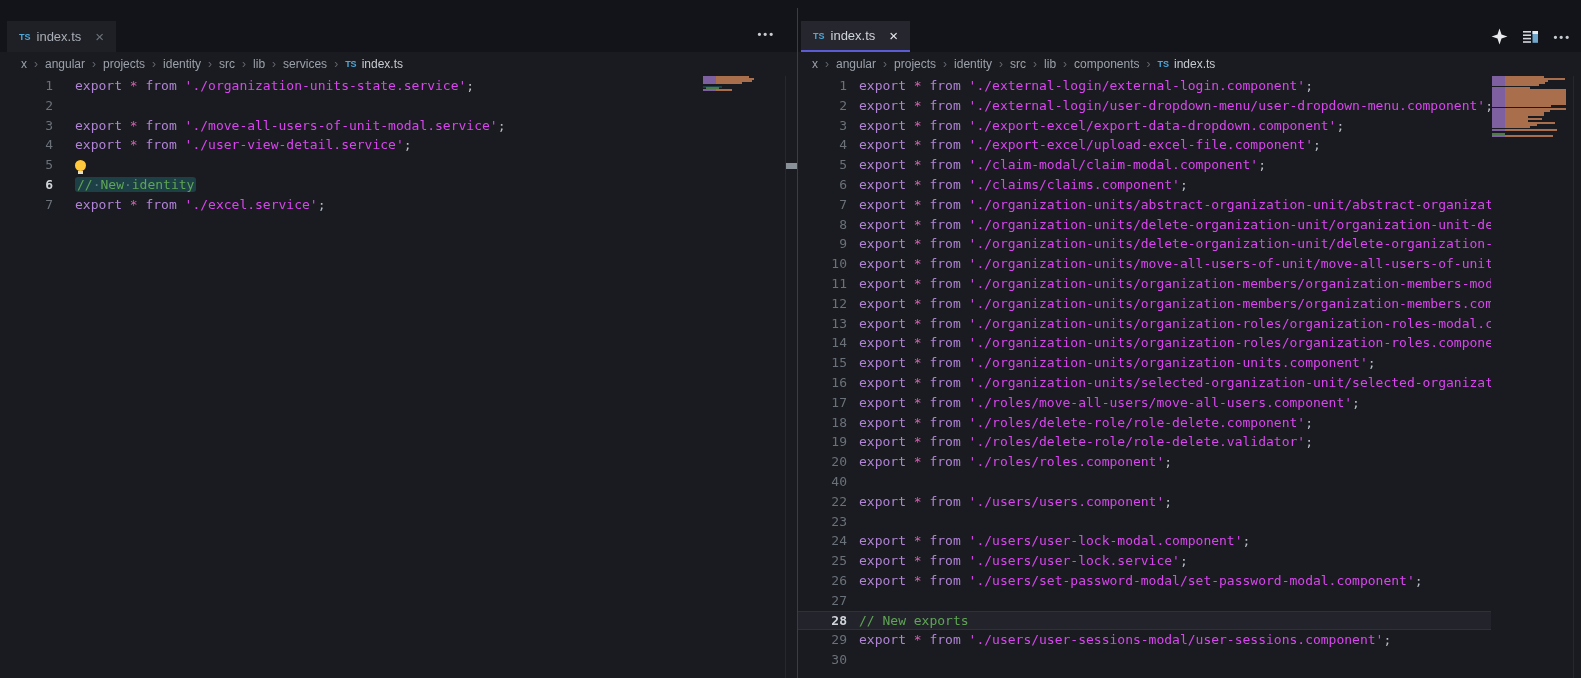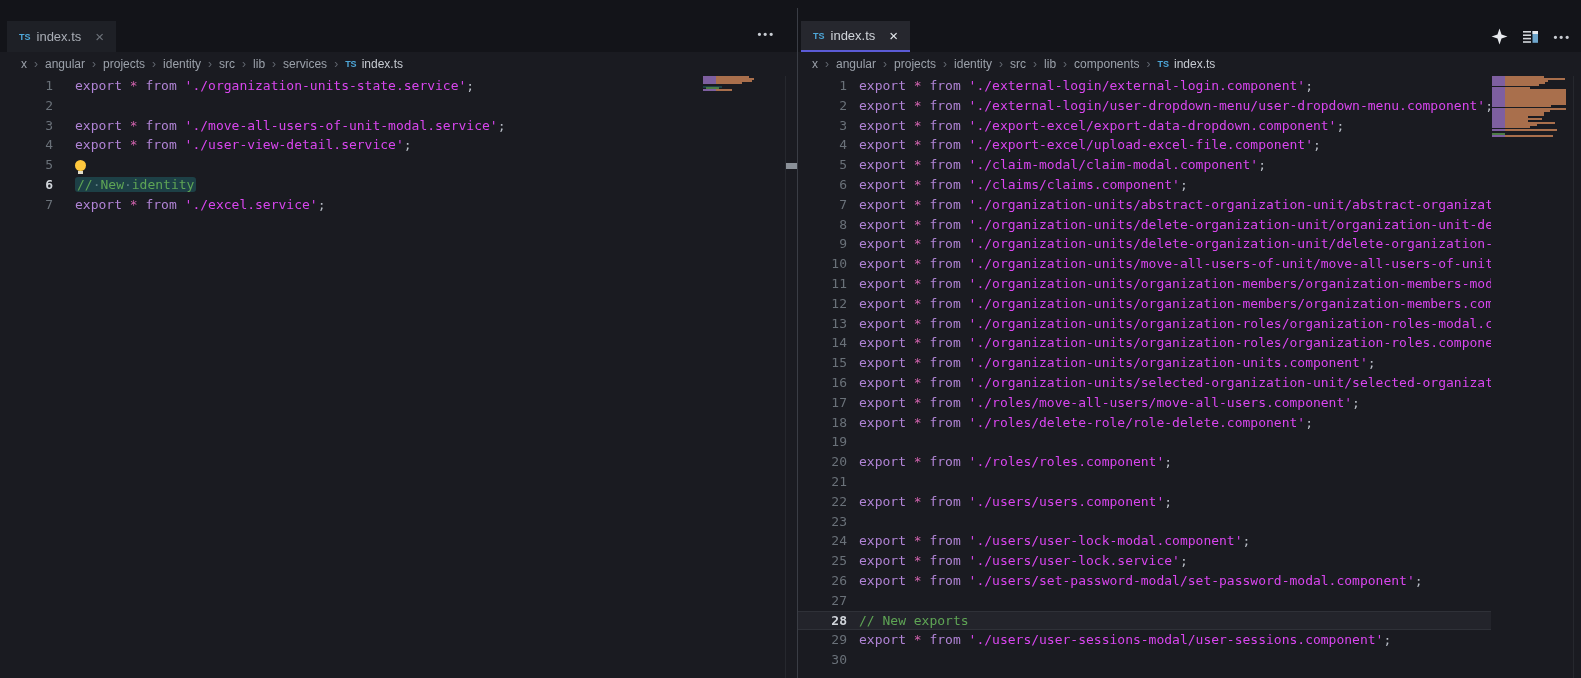--- a/index.html
+++ b/index.html
@@ -271,27 +271,28 @@
           <div class="line">
             <span class="ln">17</span>
             <span class="code"><span class="kw">export </span><span class="op">* </span><span class="kw">from </span><span class="str">'./roles/move-all-users/move-all-users.component'</span><span class="semi">;</span></span>
           </div>
           <div class="line">
             <span class="ln">18</span>
             <span class="code"><span class="kw">export </span><span class="op">* </span><span class="kw">from </span><span class="str">'./roles/delete-role/role-delete.component'</span><span class="semi">;</span></span>
           </div>
           <div class="line">
             <span class="ln">19</span>
+            <span class="code"><span class="kw">export </span><span class="op">* </span><span class="kw">from </span><span class="str">'./roles/delete-role/role-delete.validator'</span><span class="semi">;</span></span>
           </div>
           <div class="line">
             <span class="ln">20</span>
             <span class="code"><span class="kw">export </span><span class="op">* </span><span class="kw">from </span><span class="str">'./roles/roles.component'</span><span class="semi">;</span></span>
           </div>
           <div class="line">
-            <span class="ln">21</span>
+            <span class="ln">40</span>
           </div>
           <div class="line">
             <span class="ln">22</span>
             <span class="code"><span class="kw">export </span><span class="op">* </span><span class="kw">from </span><span class="str">'./users/users.component'</span><span class="semi">;</span></span>
           </div>
           <div class="line">
             <span class="ln">23</span>
           </div>
           <div class="line">
             <span class="ln">24</span>

